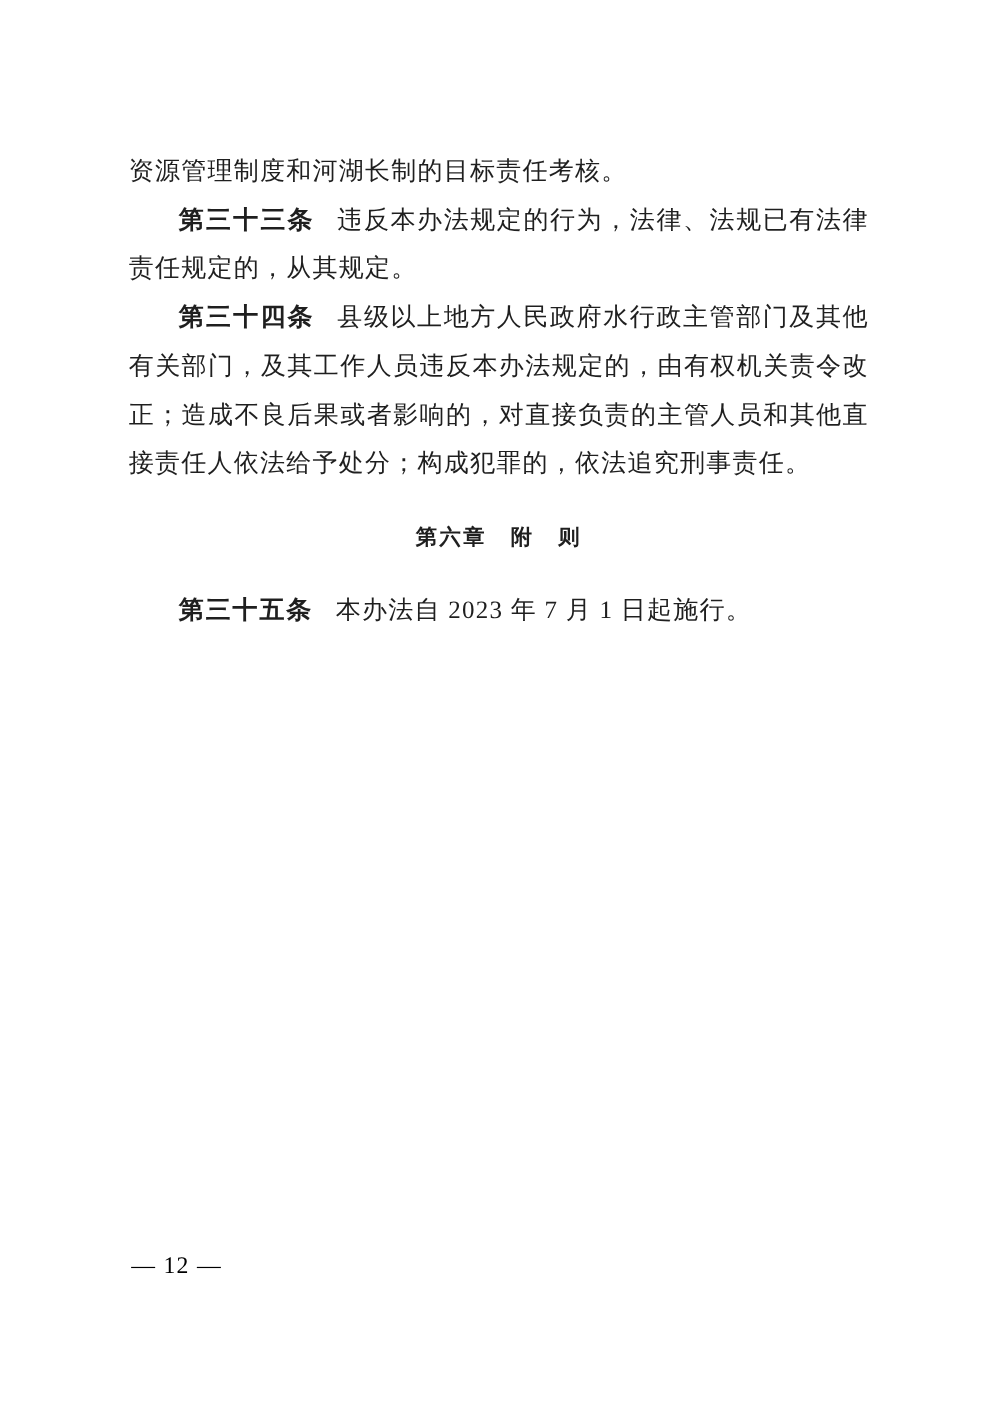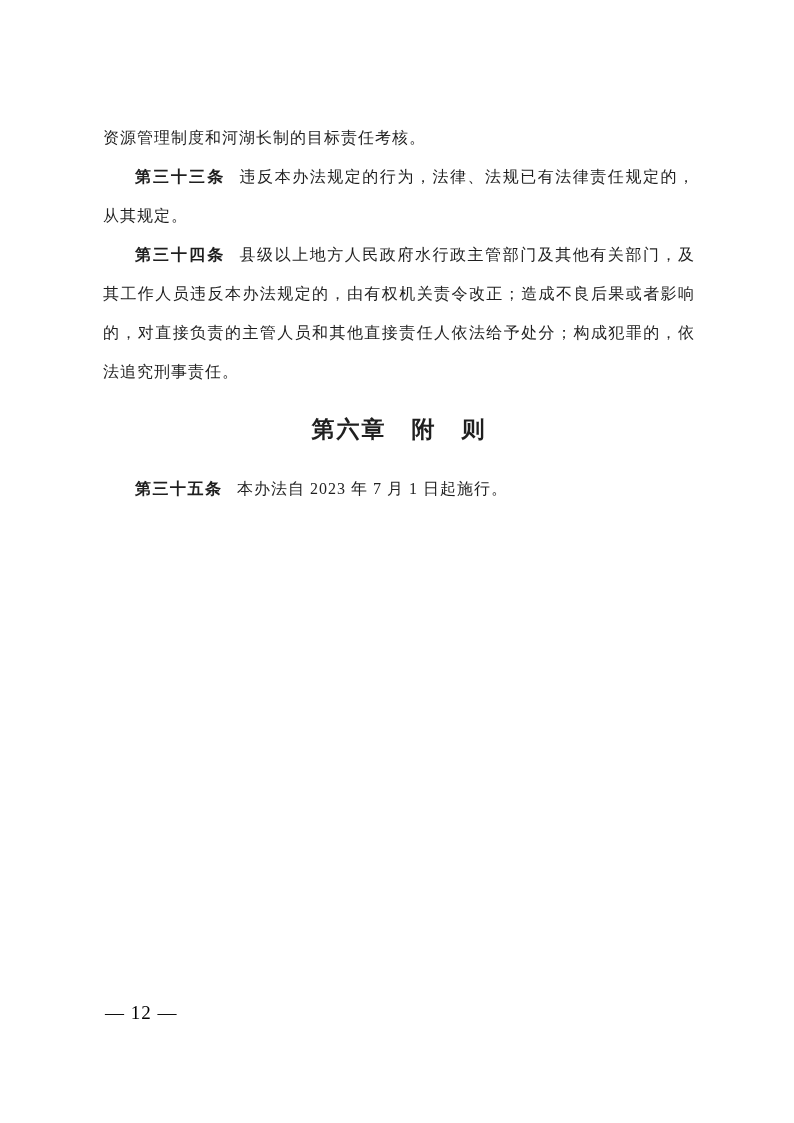--- a/index.html
+++ b/index.html
@@ -22,21 +22,21 @@
     background: #ffffff;
   }
   .content {
     position: absolute;
     left: 103px;
     top: 118px;
     width: 592px;
   }
   .para {
     margin: 0;
-    font-size: 16px;
+    font-size: 20px;
     line-height: 39px;
     letter-spacing: 1px;
     color: #1f1f1f;
     text-align: justify;
   }
   .para.indent {
     text-indent: 2em;
   }
   .term {
     font-family: Liberation Sans, sans-serif;
@@ -44,21 +44,21 @@
     letter-spacing: 1.5px;
     margin-right: 0.9em;
   }
   .term:empty {
     margin-right: 0;
   }
   .chapter-heading {
     margin: 19px 0 20px 0;
     font-family: "Liberation Sans", "DejaVu Sans", sans-serif;
     font-weight: bold;
-    font-size: 23px;
+    font-size: 17px;
     line-height: 39px;
     letter-spacing: 2px;
     text-align: center;
     color: #1f1f1f;
   }
   .page-number {
     position: absolute;
     left: 105px;
     top: 1000px;
     font-size: 19px;

